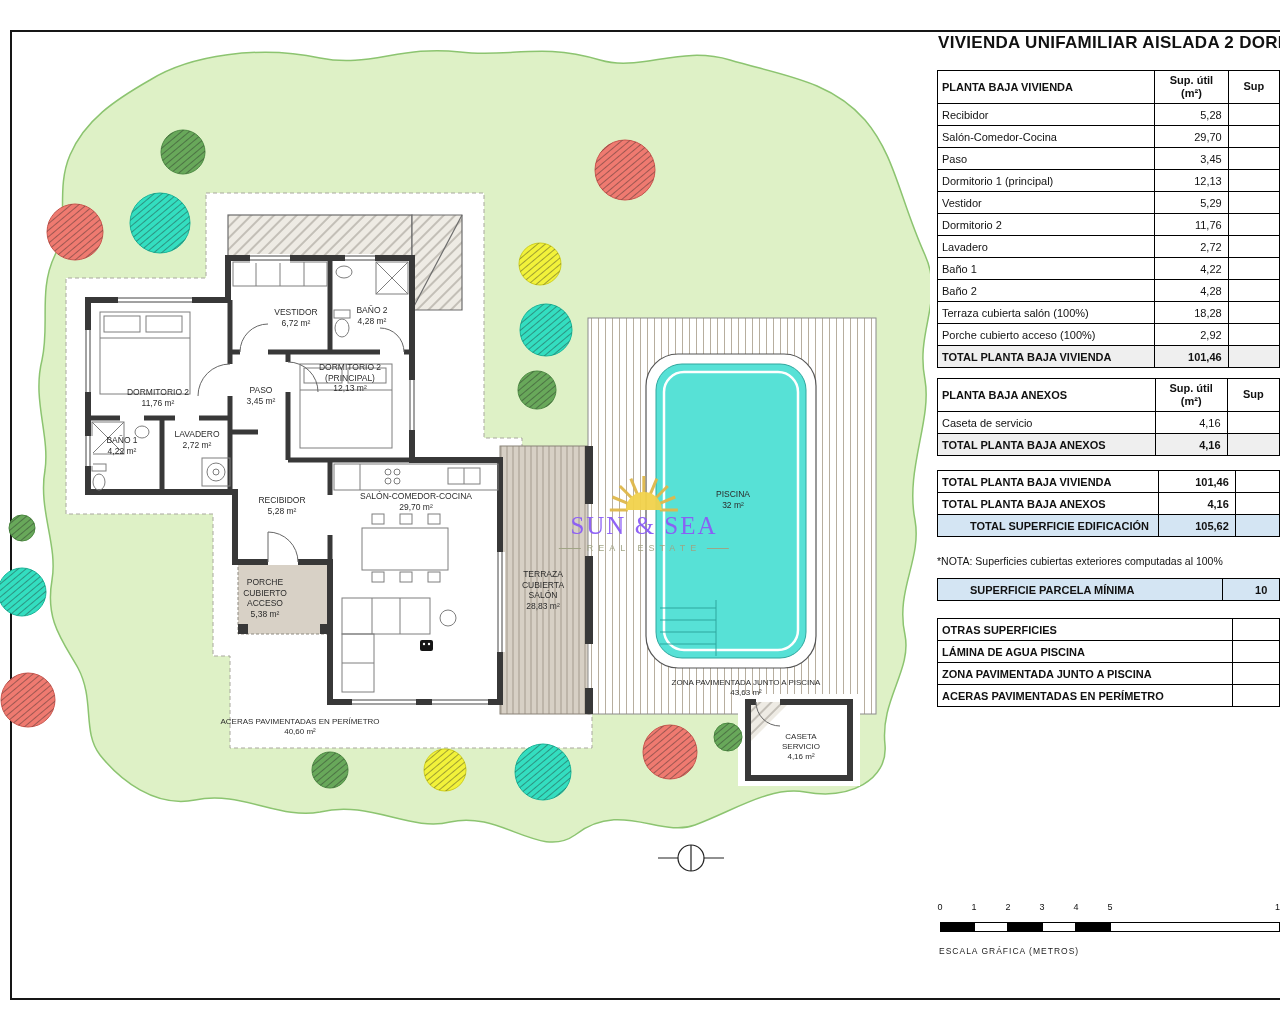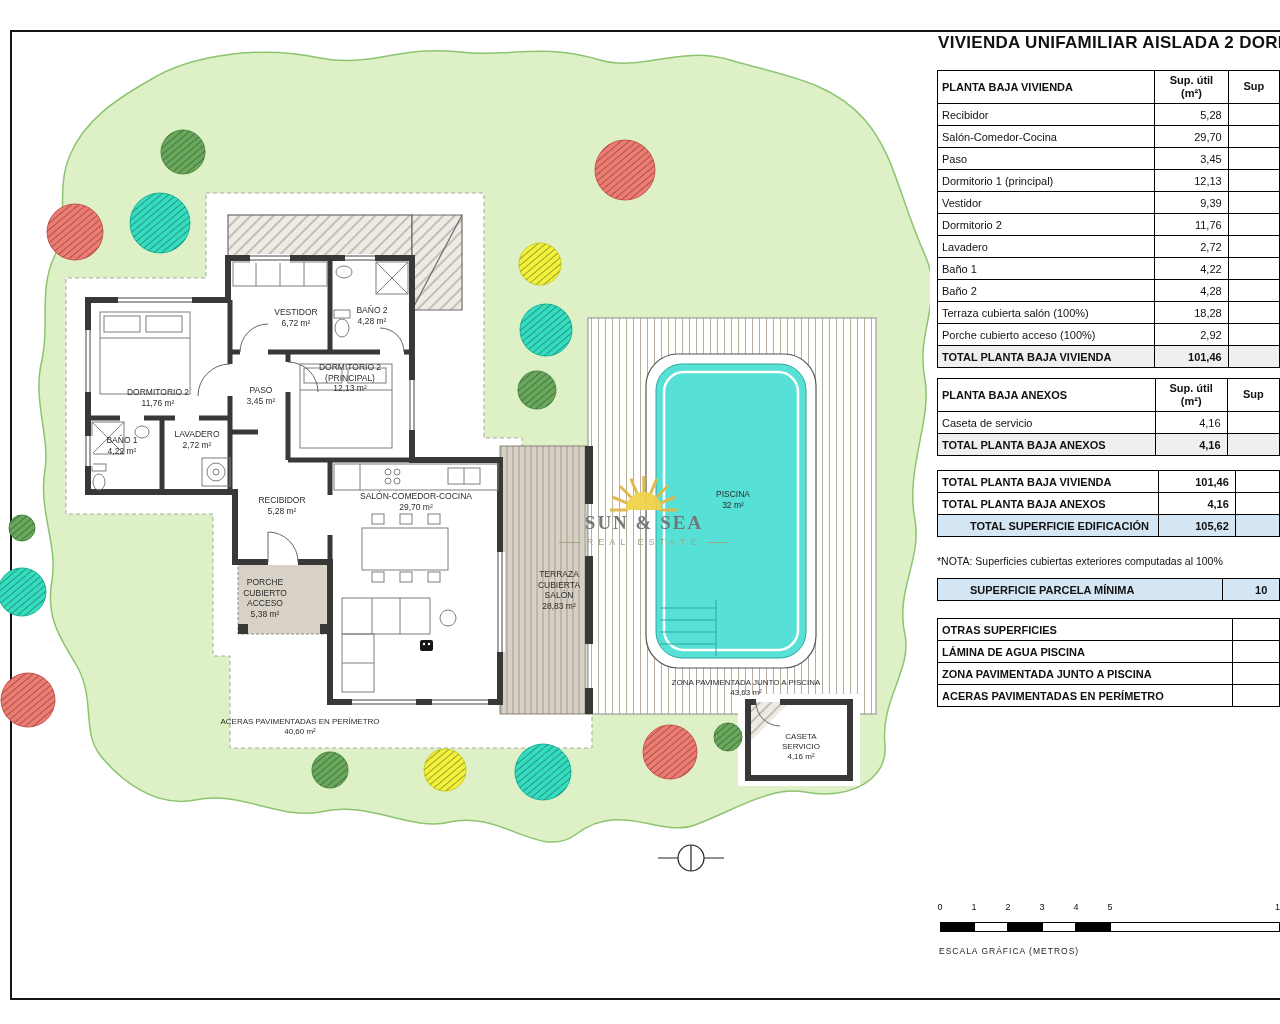--- a/index.html
+++ b/index.html
@@ -7,21 +7,21 @@
         font-family:"Liberation Sans",sans-serif;color:#111;}
   .frame{position:absolute;left:10px;top:30px;width:1290px;height:970px;
          border:2px solid #161616;box-sizing:border-box;}
   svg.plan{position:absolute;left:0;top:0;}
   
   .rl{position:absolute;transform:translate(-50%,-50%);text-align:center;font-size:8.5px;
       line-height:1.25;color:#2b2b2b;white-space:nowrap;}
   .rl.wrap{white-space:normal;}
   
   .watermark{position:absolute;left:644px;top:470px;transform:translateX(-50%);text-align:center;opacity:.95;}
-  .wm-title{font-family:"Liberation Serif",serif;font-size:19px;font-weight:bold;color:#737373;
+  .wm-title{font-family:"Liberation Serif",serif;font-size:25px;font-weight:normal;color:#8b5cf6;
             letter-spacing:2px;margin-top:-6px;white-space:nowrap;}
   .wm-sub{font-size:9px;letter-spacing:5px;color:#9fa383;display:flex;align-items:center;
           justify-content:center;gap:6px;margin-top:3px;white-space:nowrap;}
   .wm-line{display:inline-block;width:22px;height:1px;background:#9fa383;}
   
   .panel{position:absolute;left:930px;top:32px;width:350px;height:964px;background:#fff;}
   .panel-title{position:absolute;left:8px;top:1px;font-size:17px;font-weight:bold;
                letter-spacing:.3px;white-space:nowrap;}
   .tbl{position:absolute;left:7px;border-collapse:collapse;table-layout:fixed;background:#fff;}
   .tbl td{border:1px solid #000;font-size:11px;padding:1px 4px;height:19px;white-space:nowrap;
@@ -388,21 +388,21 @@
       <div>5,28 m²</div>
     </div>
     <div class="rl" style="left:416px;top:502px">
       <div>SALÓN-COMEDOR-COCINA</div>
       <div>29,70 m²</div>
     </div>
     <div class="rl wrap" style="left:265px;top:598px;width:52px">
       <div>PORCHE CUBIERTO ACCESO</div>
       <div>5,38 m²</div>
     </div>
-    <div class="rl wrap" style="left:559px;top:590px;width:56px">
+    <div class="rl wrap" style="left:543px;top:590px;width:56px">
       <div>TERRAZA CUBIERTA SALÓN</div>
       <div>28,83 m²</div>
     </div>
     <div class="rl" style="left:733px;top:500px">
       <div>PISCINA</div>
       <div>32 m²</div>
     </div>
     <div class="rl" style="left:746px;top:688px;font-size:8px">
       <div>ZONA PAVIMENTADA JUNTO A PISCINA</div>
       <div>43,63 m²</div>
@@ -447,21 +447,21 @@
             <td class="v">3,45</td>
             <td></td>
           </tr>
       <tr>
             <td>Dormitorio 1 (principal)</td>
             <td class="v">12,13</td>
             <td></td>
           </tr>
       <tr>
             <td>Vestidor</td>
-            <td class="v">9,39</td>
+            <td class="v">5,29</td>
             <td></td>
           </tr>
       <tr>
             <td>Dormitorio 2</td>
             <td class="v">11,76</td>
             <td></td>
           </tr>
       <tr>
             <td>Lavadero</td>
             <td class="v">2,72</td>

